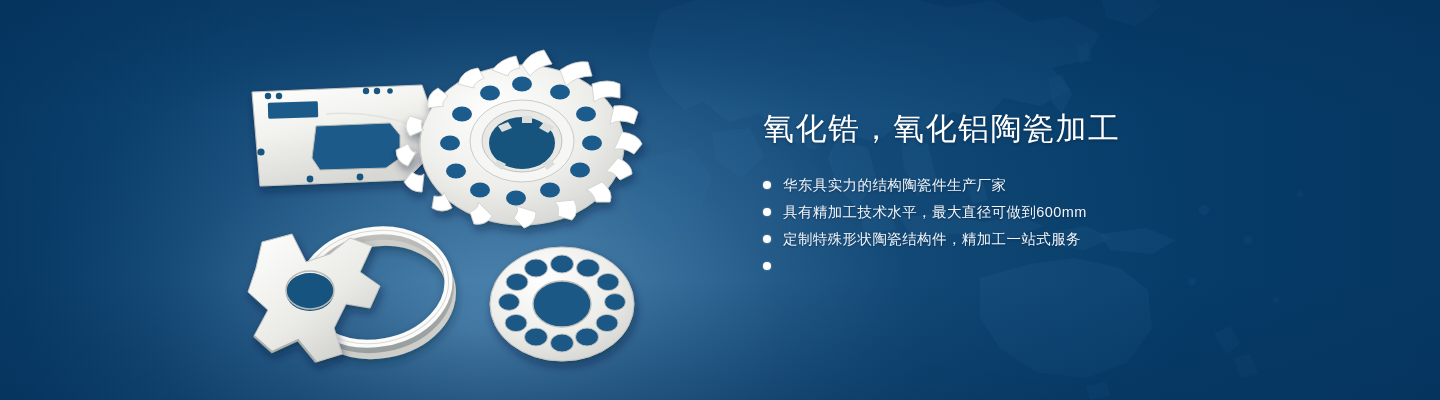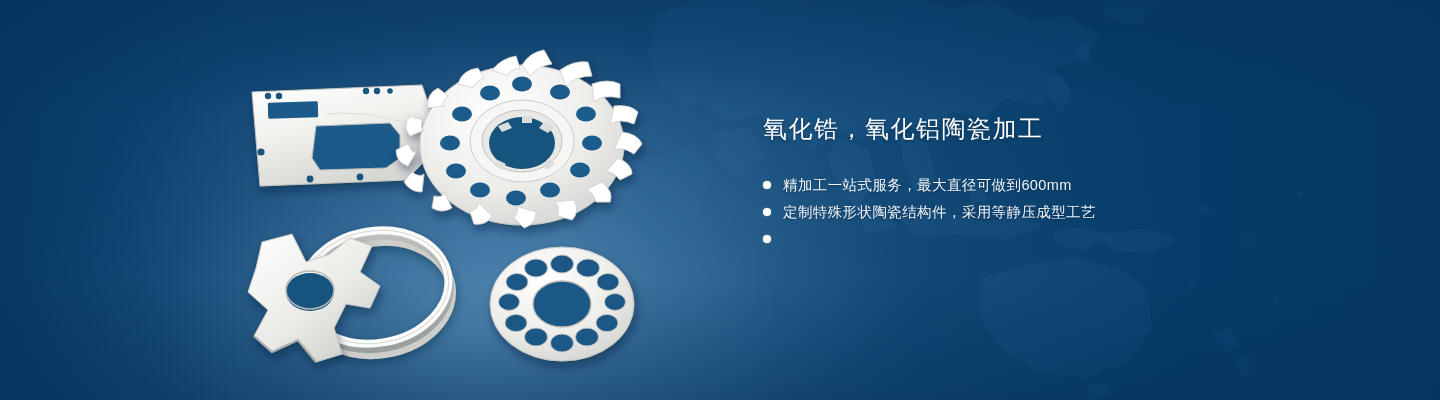--- a/index.html
+++ b/index.html
@@ -67,21 +67,21 @@
   .photo svg { width: 100%; height: 100%; display: block; overflow: visible; }
 
   
   .copy {
     position: absolute;
     left: 763px; top: 108px;
     width: 620px;
   }
   .headline {
     color: #ffffff;
-    font-size: 24px;
+    font-size: 31px;
     line-height: 42px;
     letter-spacing: 1.5px;
     font-weight: 400;
     white-space: nowrap;
     text-shadow: 0 1px 3px rgba(0,20,45,0.45);
   }
   .bullets {
     list-style: none;
     margin: 24px 0 0 0;
     padding: 0;
@@ -316,25 +316,29 @@
       </g>
     </svg>
   </div>
 
   <div class="copy">
     <div class="headline">氧化锆，氧化铝陶瓷加工</div>
 
     <ul class="bullets">
       <li class="bullet">
         <span class="dot"></span>
-        <span class="btext">精加工一站式服务，最大直径可做到600mm</span>
+        <span class="btext">华东具实力的结构陶瓷件生产厂家</span>
       </li>
       <li class="bullet">
         <span class="dot"></span>
-        <span class="btext">定制特殊形状陶瓷结构件，采用等静压成型工艺</span>
+        <span class="btext">具有精加工技术水平，最大直径可做到600mm</span>
+      </li>
+      <li class="bullet">
+        <span class="dot"></span>
+        <span class="btext">定制特殊形状陶瓷结构件，精加工一站式服务</span>
       </li>
       <li class="bullet">
         <span class="dot"></span>
       </li>
     </ul>
   </div>
 
 </div>
 
 </body></html>

